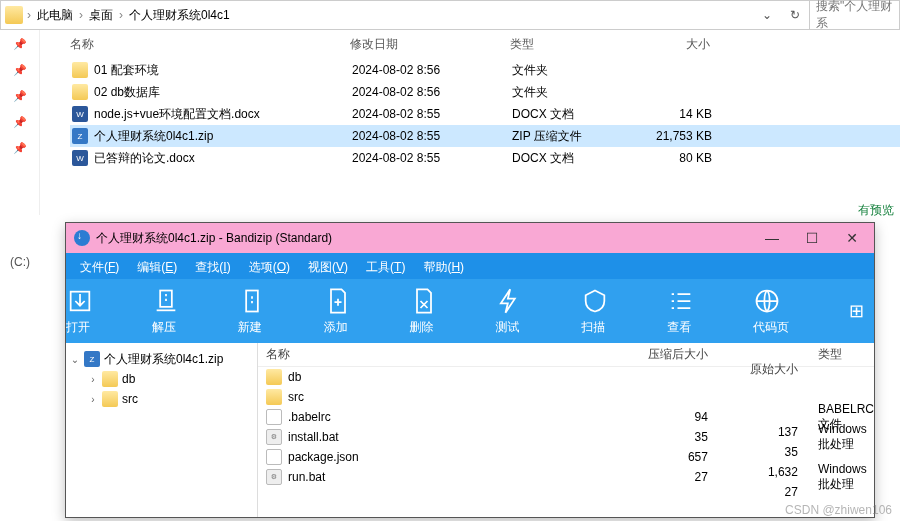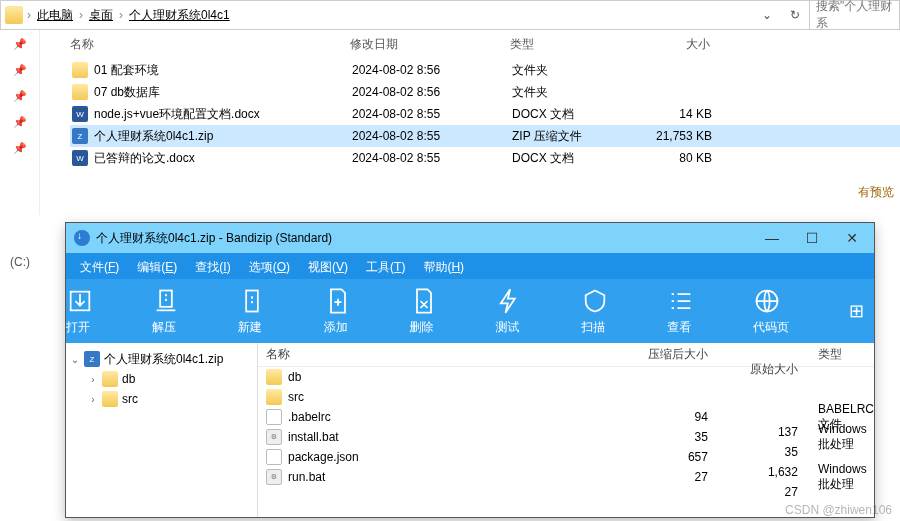--- a/index.html
+++ b/index.html
@@ -2,21 +2,21 @@
 <html><head>
 <meta charset="utf-8">
 <style>
 * { box-sizing: border-box; margin: 0; padding: 0; font-family: "Microsoft YaHei", "Segoe UI", sans-serif; font-size: 12px; }
 body { background: #fff; width: 900px; height: 521px; overflow: hidden; position: relative; }
 
 
 .addr-bar { display: flex; align-items: center; height: 30px; border: 1px solid #ccc; background: #fff; }
 .addr-left { display: flex; align-items: center; flex: 1; padding: 0 4px; }
 .folder-ico { width: 18px; height: 18px; background: linear-gradient(#ffe9a2,#f4c955); border-radius: 2px; margin-right: 2px; }
-.crumb { padding: 0 4px; text-decoration: underline; }
+.crumb { padding: 0 4px; }
 .crumb-sep { color: #888; padding: 0 2px; }
 .addr-btn { width: 28px; height: 28px; display: flex; align-items: center; justify-content: center; border: none; background: #fff; color: #555; }
 .search-box { width: 90px; border-left: 1px solid #ccc; height: 100%; display: flex; align-items: center; padding: 0 6px; color: #777; }
 
 
 .explorer { display: flex; height: 185px; }
 .pins { width: 40px; border-right: 1px solid #eee; display: flex; flex-direction: column; align-items: center; padding-top: 8px; gap: 14px; color: #4a6; }
 .pin { width: 12px; height: 12px; color: #3478c6; font-size: 11px; }
 .file-area { flex: 1; padding: 6px 0 0 30px; position: relative; }
 .col-heads { display: flex; color: #555; padding: 0 0 6px 0; }
@@ -25,25 +25,25 @@
 .c-date { width: 160px; }
 .c-type { width: 120px; }
 .c-size { width: 80px; text-align: right; }
 .row { display: flex; align-items: center; height: 22px; padding-left: 2px; }
 .row.sel { background: #cce8ff; }
 .row .c-name { display: flex; align-items: center; gap: 6px; }
 .ico { width: 16px; height: 16px; display: inline-flex; align-items: center; justify-content: center; border-radius: 2px; }
 .ico-folder { background: linear-gradient(#ffe9a2,#f4c955); }
 .ico-docx { background: #2b579a; color: #fff; font-size: 8px; }
 .ico-zip { background: #3478c6; color: #fff; font-size: 8px; }
-.preview { position: absolute; right: 6px; top: 154px; color: #a16207; }
+.preview { position: absolute; right: 6px; top: 172px; color: #15803d; }
 
 
 .bandi { position: absolute; left: 65px; top: 222px; width: 810px; height: 296px; border: 1px solid #555; background: #fff; box-shadow: 0 4px 12px rgba(0,0,0,.25); display: flex; flex-direction: column; }
-.bandi-title { height: 30px; display: flex; align-items: center; padding: 0 2px 0 8px; background: #7dd3fc; }
+.bandi-title { height: 30px; display: flex; align-items: center; padding: 0 2px 0 8px; background: #f9a8d4; }
 .bandi-title .ico-app { width: 16px; height: 16px; border-radius: 50%; background: #2b7cd3; margin-right: 6px; position: relative; }
 .bandi-title .ico-app::after { content: "↓"; color: #fff; font-size: 10px; position: absolute; left: 3px; top: 0; }
 .bandi-title .ttl { flex: 1; }
 .win-btn { width: 40px; height: 30px; display: flex; align-items: center; justify-content: center; font-size: 14px; color: #333; }
 
 .bandi-menu { height: 26px; background: #1e90e8; display: flex; align-items: flex-end; padding: 0 6px; gap: 2px; color: #fff; }
 .bandi-menu .mi { padding: 3px 8px; }
 .bandi-menu .mi u { text-decoration: underline; }
 
 .bandi-toolbar { height: 64px; background: #30a0ef; display: flex; align-items: center; color: #fff; }
@@ -112,21 +112,21 @@
             <span class="ico ico-folder"></span>
             <span>01 配套环境</span>
           </div>
           <div class="c-date">2024-08-02 8:56</div>
           <div class="c-type">文件夹</div>
           <div class="c-size"></div>
         </div>
         <div class="row">
           <div class="c-name">
             <span class="ico ico-folder"></span>
-            <span>07 db数据库</span>
+            <span>02 db数据库</span>
           </div>
           <div class="c-date">2024-08-02 8:56</div>
           <div class="c-type">文件夹</div>
           <div class="c-size"></div>
         </div>
         <div class="row">
           <div class="c-name">
             <span class="ico ico-docx">W</span>
             <span>node.js+vue环境配置文档.docx</span>
           </div>

